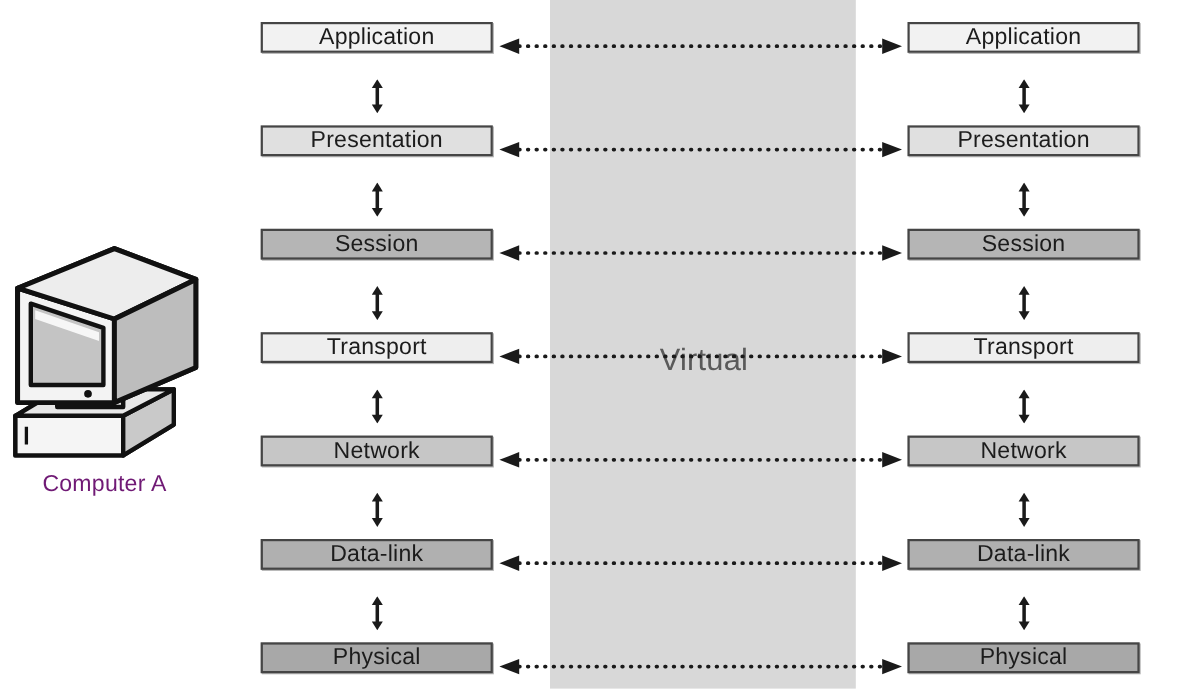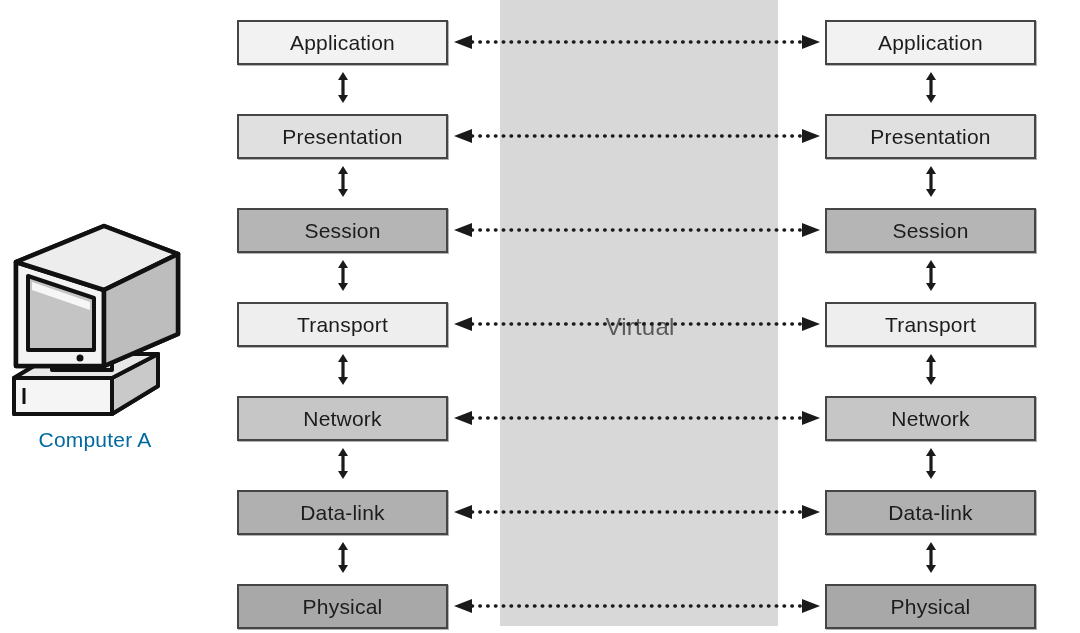--- a/index.html
+++ b/index.html
@@ -27,32 +27,32 @@
     width: 278px;
     height: 626px;
     background: #d8d8d8;
   }
   .virtual-label {
     position: absolute;
     left: 495px;
     top: 283px;
     width: 290px;
     text-align: center;
-    font-size: 24px;
+    font-size: 28px;
     line-height: 29px;
     color: #5a5a5a;
     letter-spacing: 0.2px;
     white-space: pre-line;
     z-index: 5;
   }
 
   
   .layer-box {
     position: absolute;
-    height: 45px;
+    height: 28px;
     border: 2px solid #454545;
     box-sizing: border-box;
     display: flex;
     align-items: center;
     justify-content: center;
     font-size: 21px;
     color: #1c1c1c;
     letter-spacing: 0.2px;
     box-shadow: 1px 1px 0 rgba(0,0,0,0.30);
     z-index: 6;
@@ -89,21 +89,21 @@
     z-index: 3;
   }
   .computer-icon svg { display: block; }
   .computer-label {
     position: absolute;
     left: 0px;
     top: 428px;
     width: 190px;
     text-align: center;
     font-size: 21px;
-    color: #0369a1;
+    color: #701a75;
     letter-spacing: 0.2px;
   }
 </style>
 </head>
 <body>
 
 <div id="canvas">
 
   <div class="virtual-band"></div>
 

